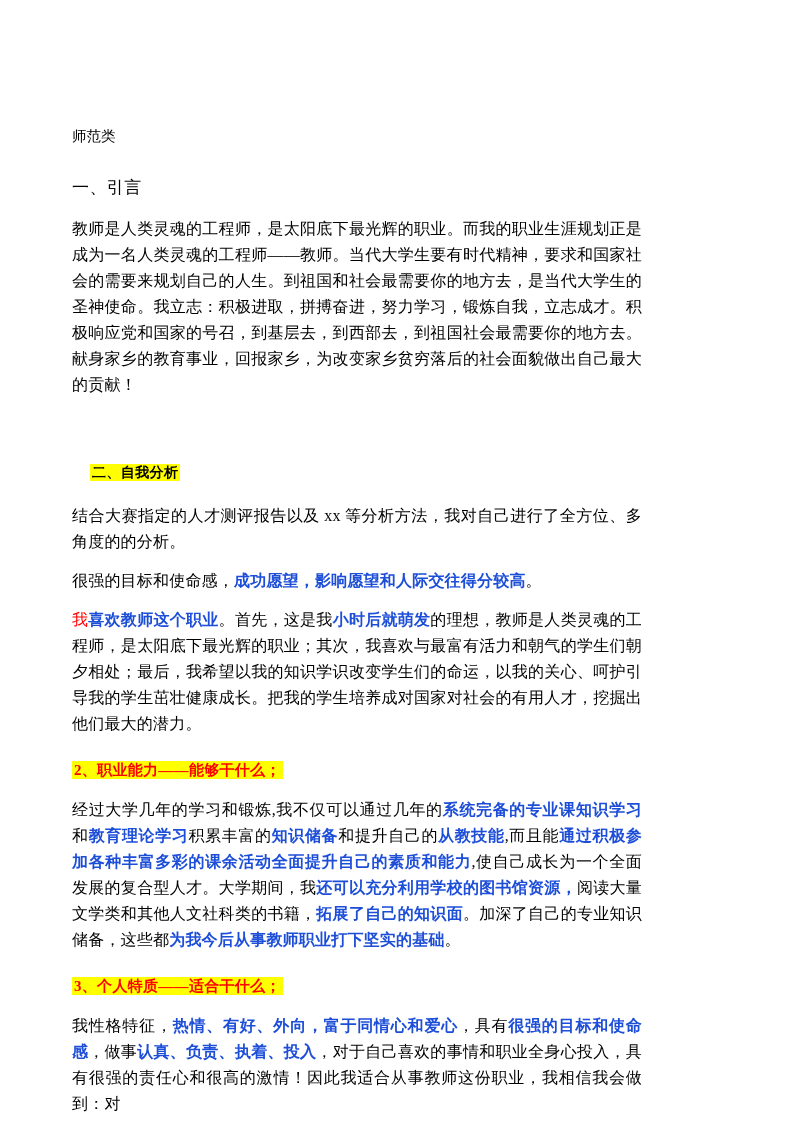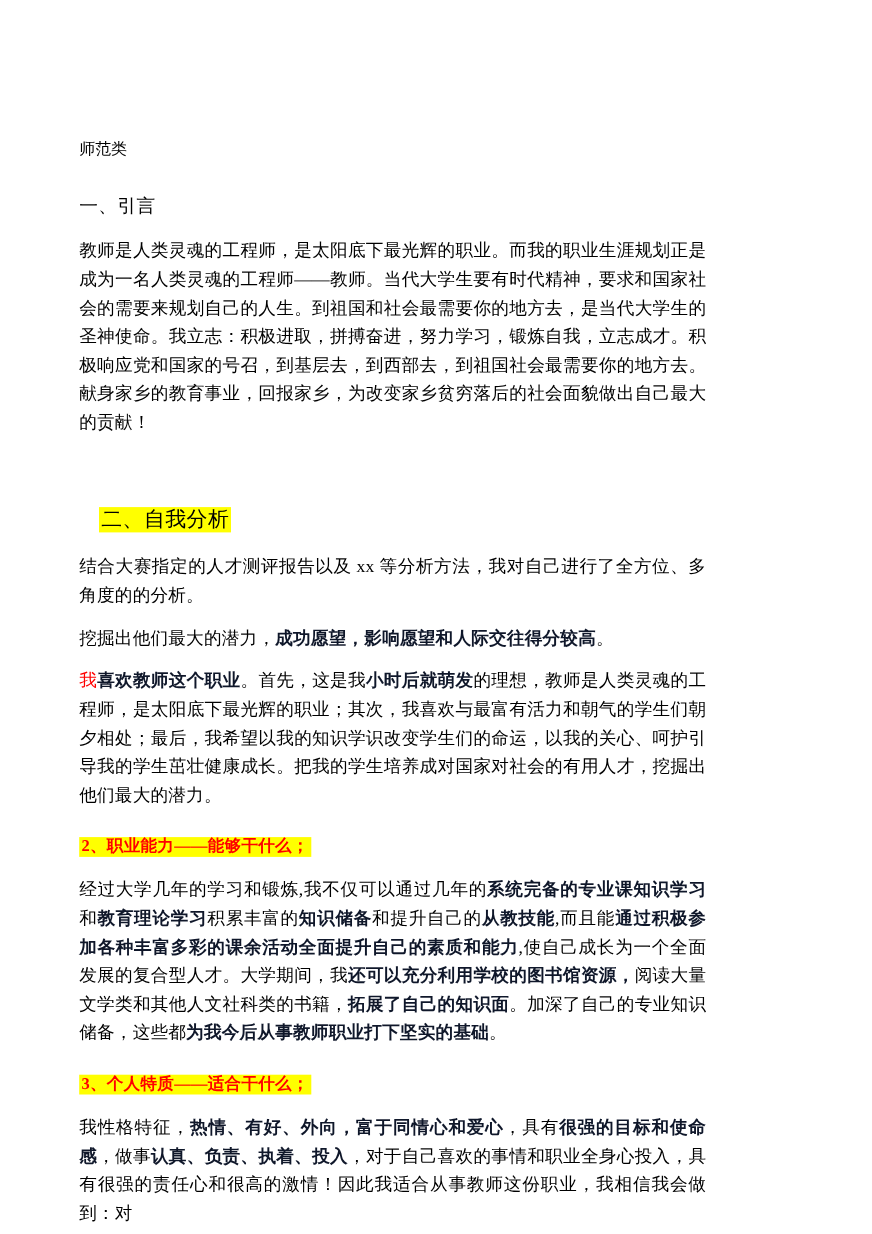--- a/index.html
+++ b/index.html
@@ -49,22 +49,22 @@
     margin-bottom: 14px;
     letter-spacing: 0.4px;
   }
   .h2-wrap {
     margin-bottom: 16px;
     margin-top: 14px;
     padding-left: 18px;
   }
   .h2 {
     display: inline;
-    font-size: 19px;
-    font-weight: normal;
+    font-size: 14px;
+    font-weight: bold;
     line-height: 28px;
     background: #ffff00;
     padding: 1px 2px;
     letter-spacing: 0.4px;
   }
   .h3-wrap {
     margin-top: 20px;
     margin-bottom: 14px;
   }
   .h3 {
@@ -74,21 +74,21 @@
     line-height: 26px;
     color: #ff0000;
     background: #ffff00;
     padding: 1px 2px;
     letter-spacing: 0.3px;
   }
   .red {
     color: #ff0000;
   }
   .red-b {
-    color: #0f172a;
+    color: #1d4ed8;
     font-weight: bold;
   }
   .gap-lg { height: 34px; }
 </style>
 </head>
 <body>
 
 <div class="page">
   <div class="doc-body">
 
@@ -100,21 +100,21 @@
 
     <div class="gap-lg"></div>
 
 
     <div class="h2-wrap">
       <span class="h2">二、自我分析</span>
     </div>
 
     <p class="para">结合大赛指定的人才测评报告以及 xx 等分析方法，我对自己进行了全方位、多角度的的分析。</p>
 
-    <p class="para"><span>挖掘出他们最大的潜力，</span><span class="red-b">成功愿望，影响愿望和人际交往得分较高</span><span>。</span></p>
+    <p class="para"><span>很强的目标和使命感，</span><span class="red-b">成功愿望，影响愿望和人际交往得分较高</span><span>。</span></p>
     <p class="para"><span class="red">我</span><span class="red-b">喜欢教师这个职业</span><span>。首先，这是我</span><span class="red-b">小时后就萌发</span><span>的理想，教师是人类灵魂的工程师，是太阳底下最光辉的职业；其次，我喜欢与最富有活力和朝气的学生们朝夕相处；最后，我希望以我的知识学识改变学生们的命运，以我的关心、呵护引导我的学生茁壮健康成长。把我的学生培养成对国家对社会的有用人才，挖掘出他们最大的潜力。</span></p>
 
     <div class="h3-wrap">
       <span class="h3">2、职业能力——能够干什么；</span>
     </div>
     <p class="para"><span>经过大学几年的学习和锻炼,我不仅可以通过几年的</span><span class="red-b">系统完备的专业课知识学习</span><span>和</span><span class="red-b">教育理论学习</span><span>积累丰富的</span><span class="red-b">知识储备</span><span>和提升自己的</span><span class="red-b">从教技能</span><span>,而且能</span><span class="red-b">通过积极参加各种丰富多彩的课余活动全面提升自己的素质和能力</span><span>,使自己成长为一个全面发展的复合型人才。大学期间，我</span><span class="red-b">还可以充分利用学校的图书馆资源，</span><span>阅读大量文学类和其他人文社科类的书籍，</span><span class="red-b">拓展了自己的知识面</span><span>。加深了自己的专业知识储备，这些都</span><span class="red-b">为我今后从事教师职业打下坚实的基础</span><span>。</span></p>
 
     <div class="h3-wrap">
       <span class="h3">3、个人特质——适合干什么；</span>
     </div>

